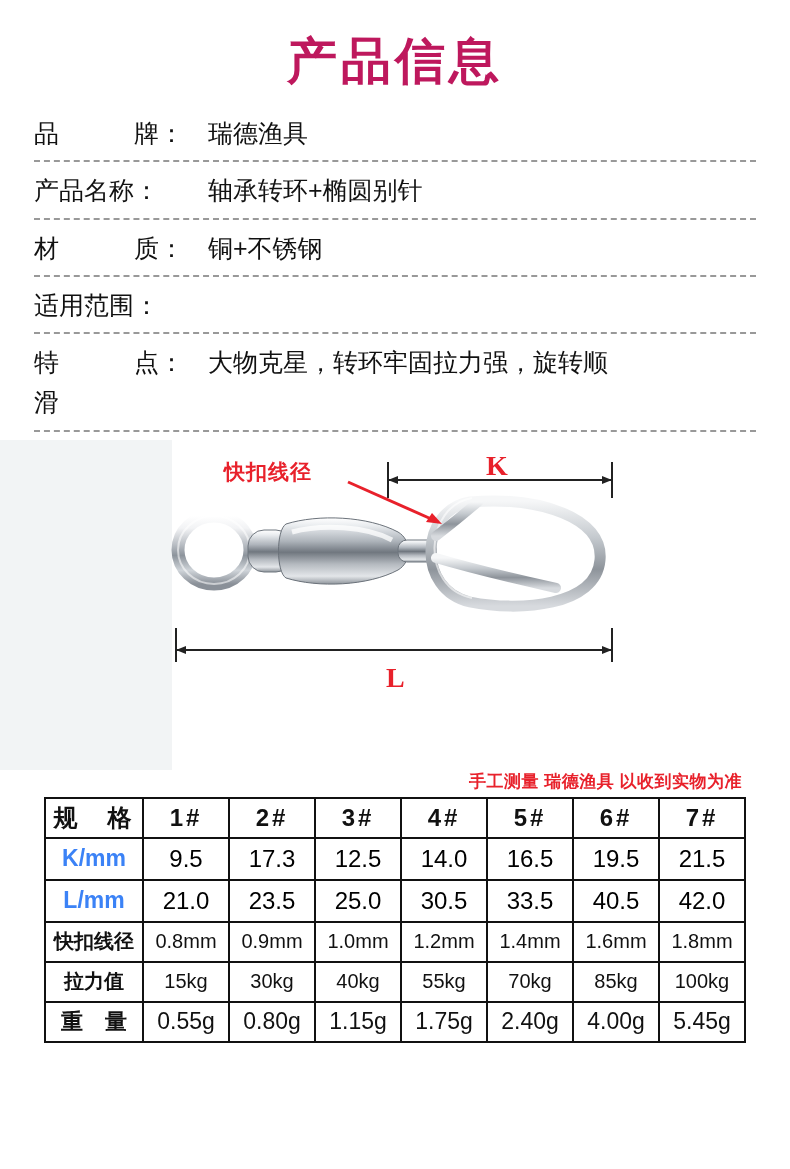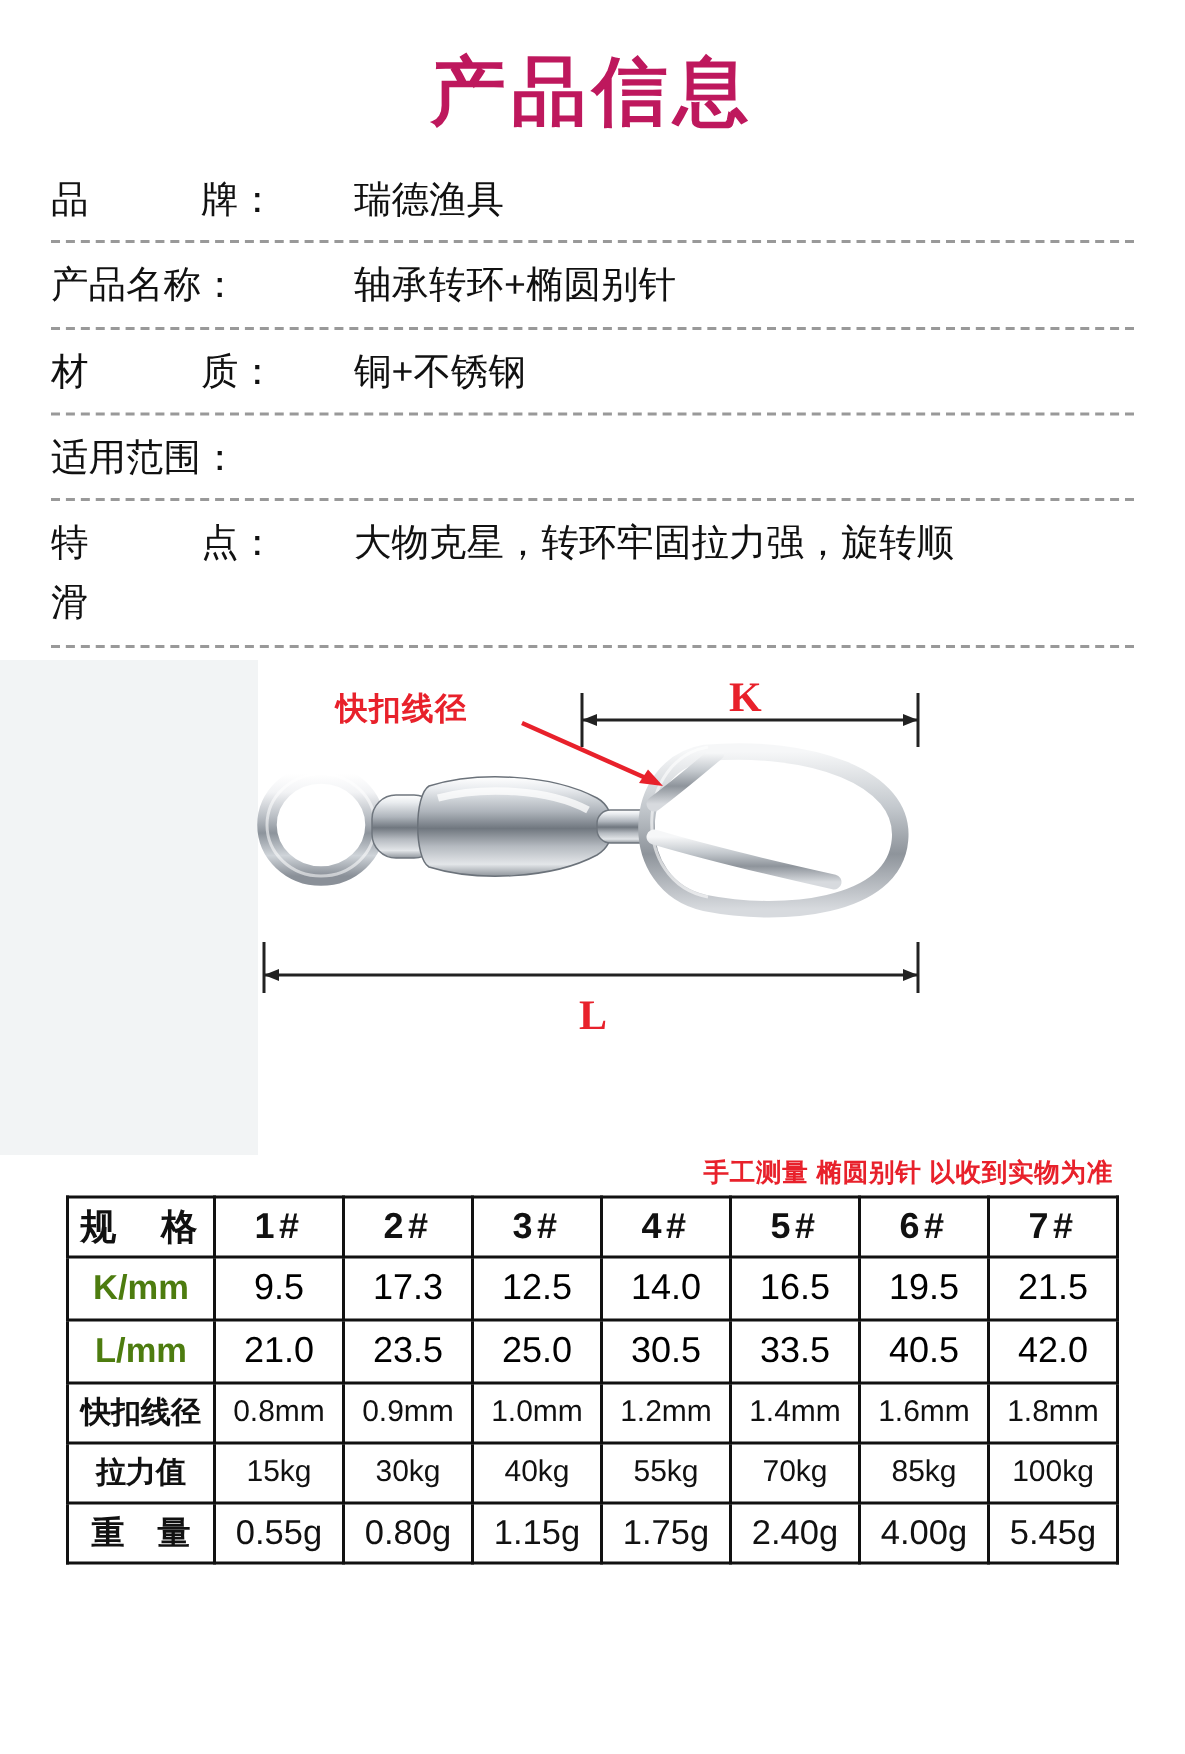--- a/index.html
+++ b/index.html
@@ -32,21 +32,20 @@
   .info-list {
     padding: 6px 34px 0 34px;
   }
   .info-row {
     display: flex;
     align-items: flex-start;
     font-size: 25px;
     line-height: 1.45;
     padding: 10px 0 9px 0;
     border-bottom: 2px dashed #999;
-    gap: 28px;
   }
   .info-row.no-border {
     border-bottom: none;
     padding-bottom: 0;
   }
   .info-label {
     flex: 0 0 auto;
     width: 168px;
     white-space: pre;
     letter-spacing: 0px;
@@ -152,21 +151,21 @@
     font-weight: 700;
     font-size: 24px;
     letter-spacing: 3px;
     margin-left: 41px;
   }
   table.spec td.rowlabel {
     font-size: 22px;
     font-weight: 700;
   }
   table.spec td.rowlabel-red {
-    color: #4d7c0f;
+    color: #3b82f6;
     font-size: 23px;
     font-weight: 700;
   }
   table.spec td.red {
     color: #000000;
     font-size: 24px;
   }
   table.spec td.small {
     font-size: 20px;
   }
@@ -297,21 +296,21 @@
         <path d="M442 84 l-16 -2 l6 -9 z" fill="#e8212b" stroke="none"></path>
       </g>
     </svg>
 
     <div class="callout-text">快扣线径</div>
     <div class="k-label">K</div>
     <div class="l-label">L</div>
   </div>
 </div>
 
-<div class="note">手工测量 椭圆别针 以收到实物为准</div>
+<div class="note">手工测量 瑞德渔具 以收到实物为准</div>
 
 <div class="table-wrap">
   <table class="spec">
     <tbody>
       <tr>
         <td class="hdr firstcol">规　格</td>
         <td class="hdr">1#</td>
         <td class="hdr">2#</td>
         <td class="hdr">3#</td>
         <td class="hdr">4#</td>

